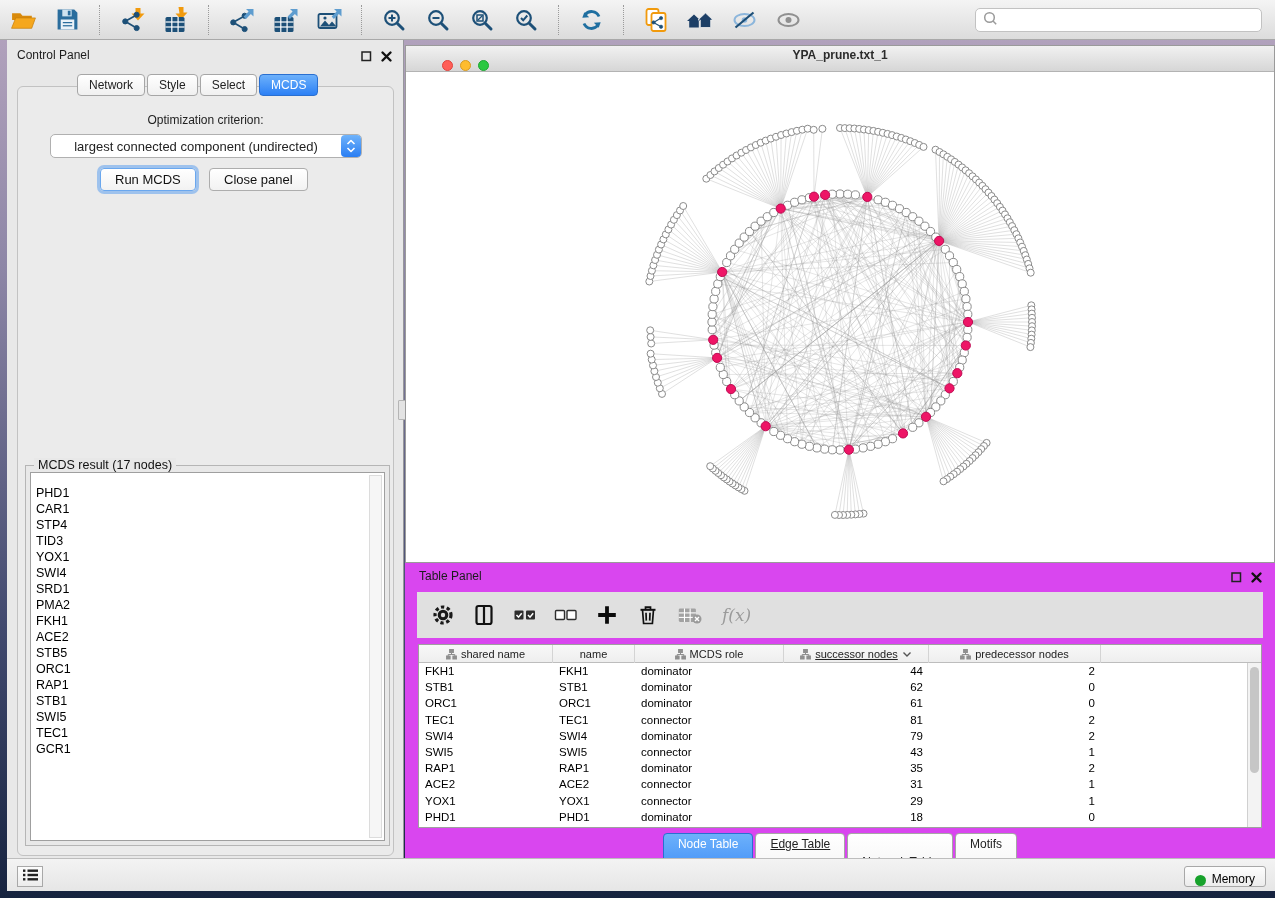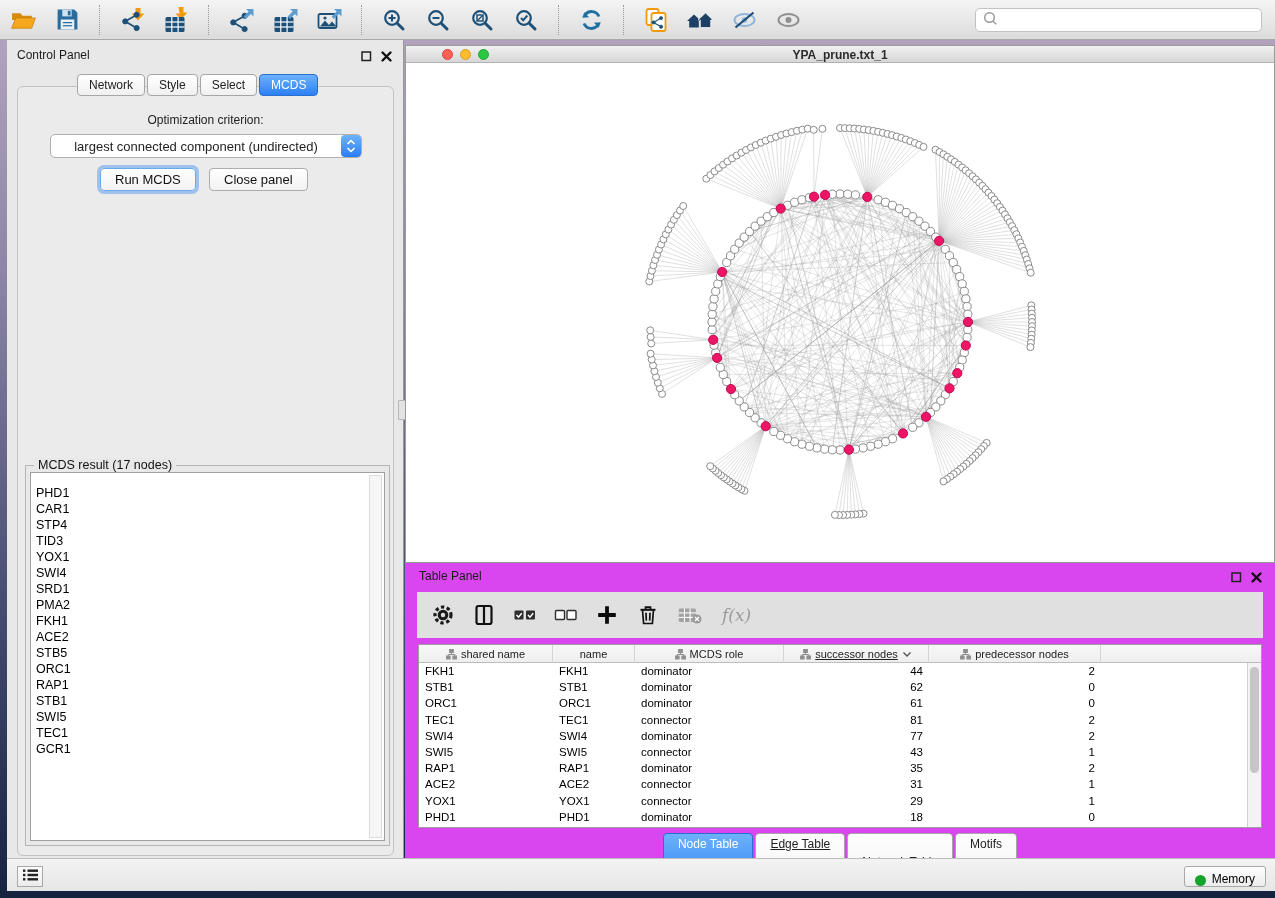--- a/index.html
+++ b/index.html
@@ -51,23 +51,23 @@
   .mcds-list { position:absolute; left:4px; top:6px; right:4px; bottom:4px;
     background:#fff; border:1px solid #9f9f9f; overflow:hidden; }
   .mcds-list .track { position:absolute; right:2px; top:2px; bottom:2px; width:13px;
     background:#f6f6f6; border:1px solid #dcdcdc; }
   .mcds-item { font-size:12.5px; line-height:16px; padding-left:5px; color:#000; }
   .splitter-handle { position:absolute; left:398px; top:400px; width:9px; height:20px;
     background:#e3e3e3; border:1px solid #b5b5b5; border-radius:1px; }
   
   .netwin { position:absolute; left:405px; top:45px; width:870px; height:518px;
     background:#fff; border:1px solid #9a9a9a; }
-  .netwin .titlebar { position:absolute; left:0; top:0; right:0; height:17px;
+  .netwin .titlebar { position:absolute; left:0; top:0; right:0; height:26px;
     background:linear-gradient(#f1f1f1,#d6d6d6); border-bottom:1px solid #b3b3b3;
-    display:flex; align-items:center;padding-left:29px; }
+    display:flex; align-items:flex-end;padding-left:29px; }
   .tlight { width:11px; height:11px; border-radius:50%; margin-left:7px; }
   .netwin .wtitle { position:absolute; left:0; right:0; text-align:center; top:2px;
     font-size:12px; font-weight:bold; color:#2b2b2b; }
   .netcanvas { position:absolute; left:0; top:17px; }
   
   .tpanel { position:absolute; left:405px; top:563px; width:870px; height:295px; background:#d946ef; }
   .tp-toolbar { position:absolute; left:12px; top:29px; width:846px; height:46px;
     background:#e0e0e0; display:flex; align-items:center; gap:17px; padding-left:14px; }
   .tp-btn { background:none; border:none; display:flex; align-items:center; justify-content:center; }
   .dtable { position:absolute; left:13px; top:81px; width:844px; height:184px;
@@ -1183,21 +1183,21 @@
           <div class="td" style="width: 134px;">TEC1</div>
           <div class="td" style="width: 82px;">TEC1</div>
           <div class="td" style="width: 149px;">connector</div>
           <div class="td num" style="width: 145px;">81</div>
           <div class="td num" style="width: 172px;">2</div>
         </div>
         <div class="trow">
           <div class="td" style="width: 134px;">SWI4</div>
           <div class="td" style="width: 82px;">SWI4</div>
           <div class="td" style="width: 149px;">dominator</div>
-          <div class="td num" style="width: 145px;">77</div>
+          <div class="td num" style="width: 145px;">79</div>
           <div class="td num" style="width: 172px;">2</div>
         </div>
         <div class="trow">
           <div class="td" style="width: 134px;">SWI5</div>
           <div class="td" style="width: 82px;">SWI5</div>
           <div class="td" style="width: 149px;">connector</div>
           <div class="td num" style="width: 145px;">43</div>
           <div class="td num" style="width: 172px;">1</div>
         </div>
         <div class="trow">

